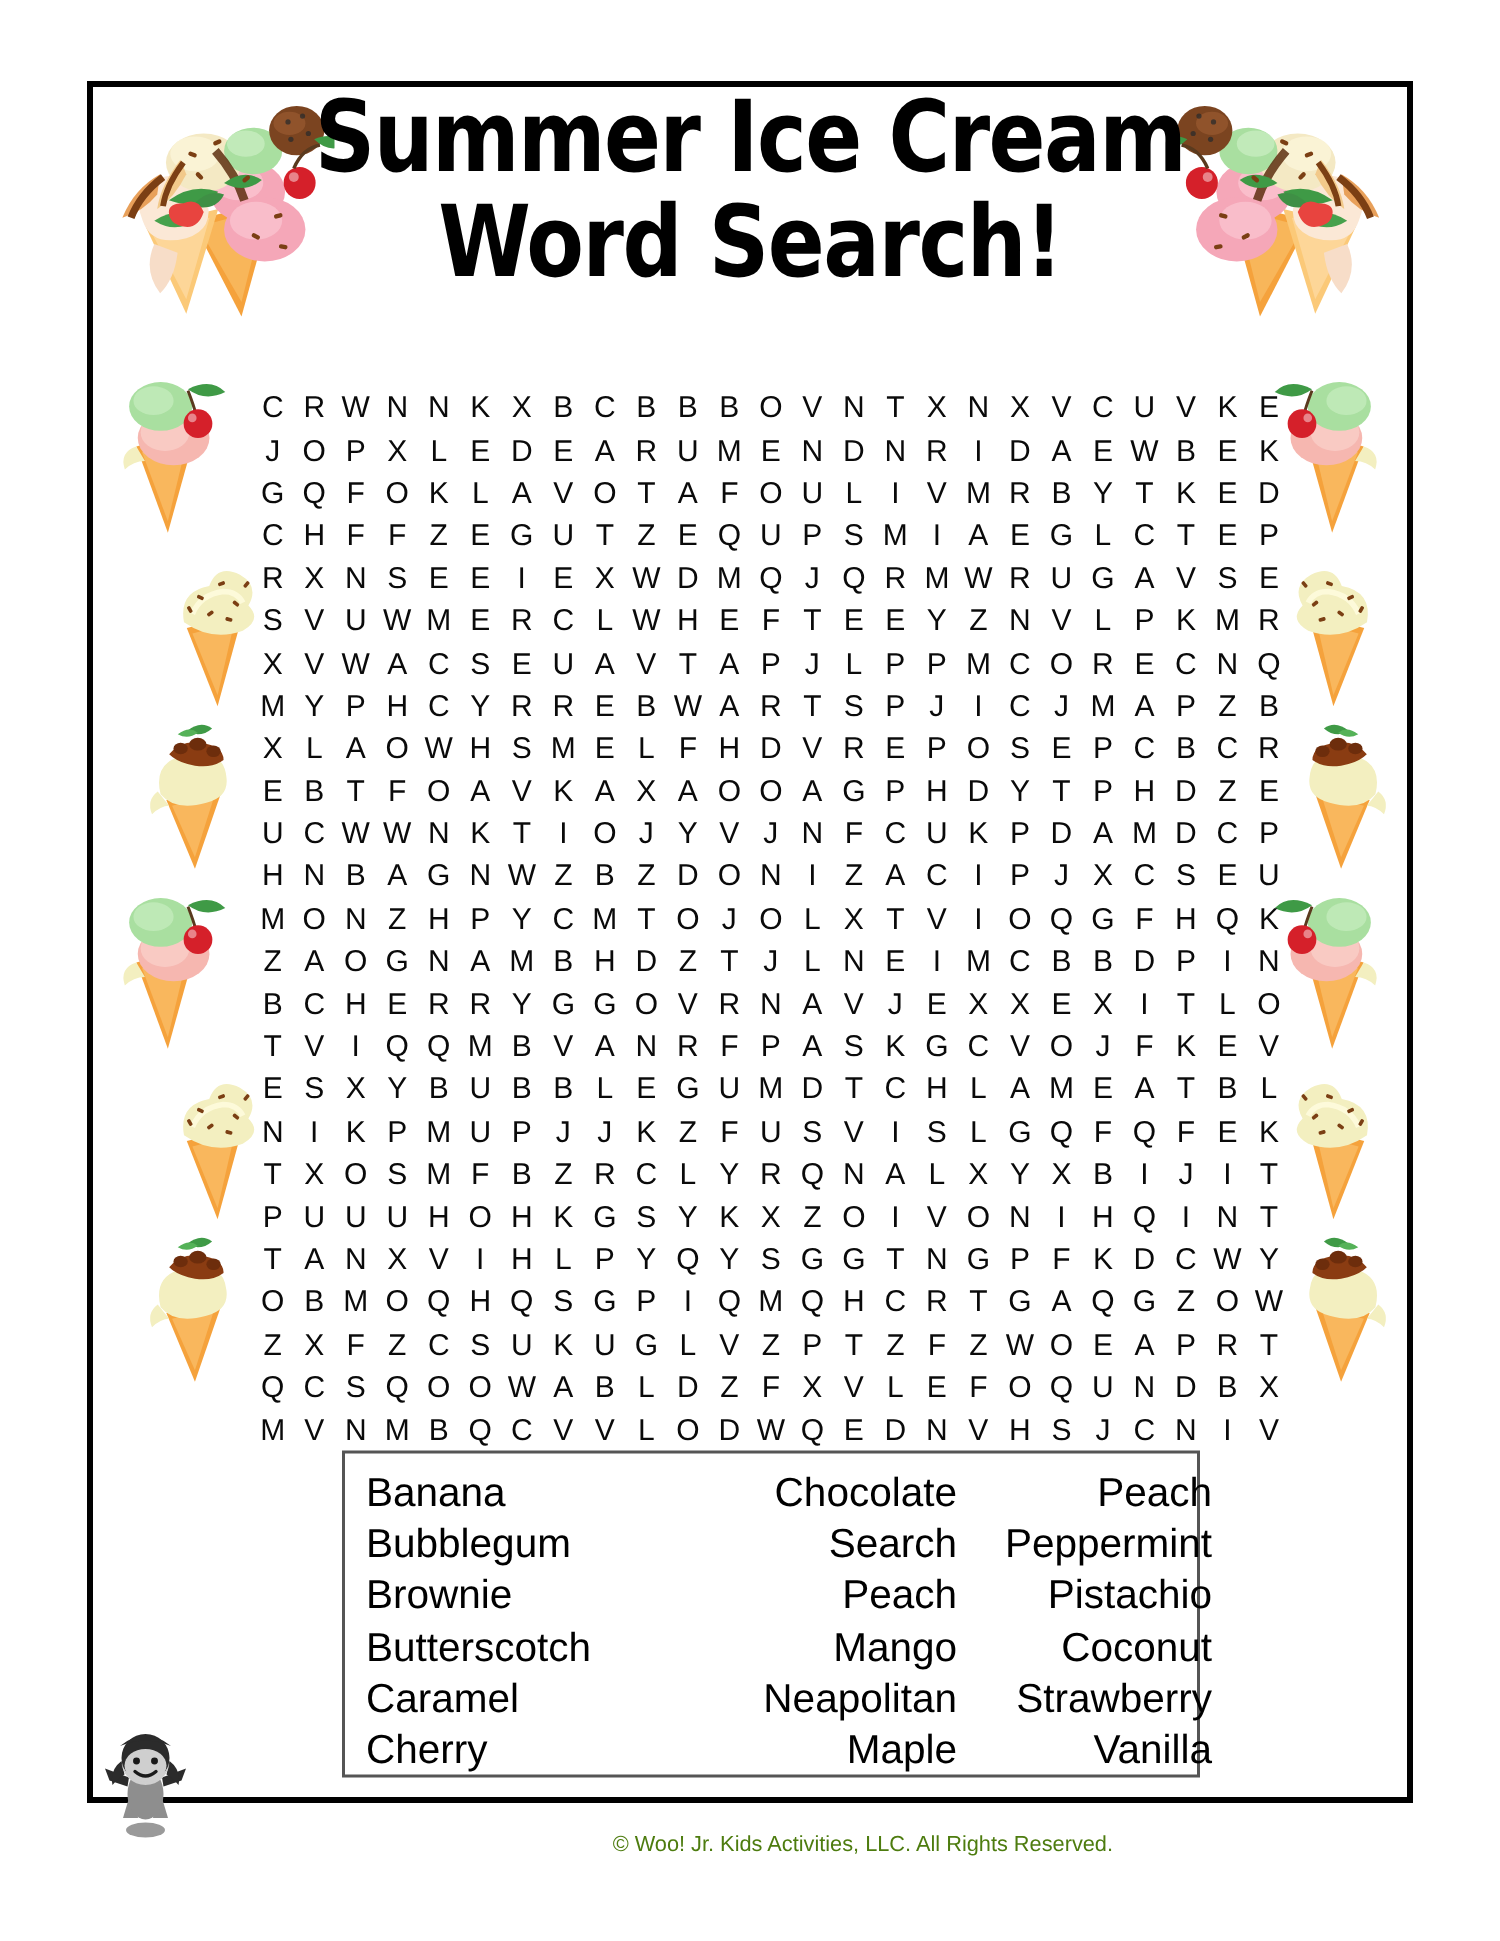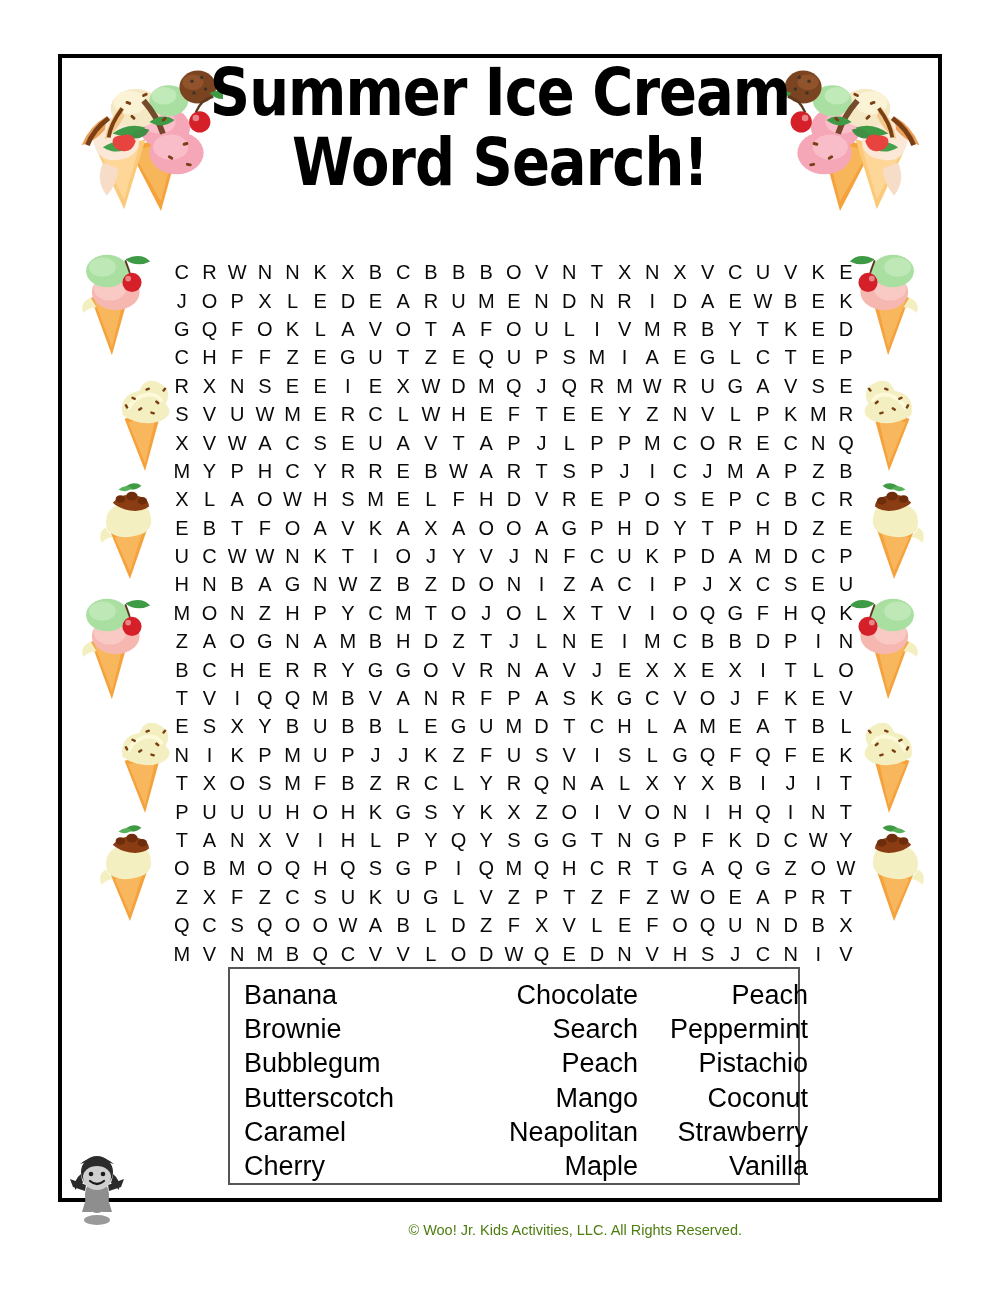--- a/index.html
+++ b/index.html
@@ -1121,22 +1121,22 @@
         <div class="grid-cell">N</div>
         <div class="grid-cell">I</div>
         <div class="grid-cell">V</div>
       </div>
     </div>
 
   <div id="wordlist-box">
     <div id="wordlist-cols">
         <div class="word-col c0">
           <div class="word-item">Banana</div>
+          <div class="word-item">Bubblegum</div>
           <div class="word-item">Brownie</div>
-          <div class="word-item">Bubblegum</div>
           <div class="word-item">Butterscotch</div>
           <div class="word-item">Caramel</div>
           <div class="word-item">Cherry</div>
         </div>
         <div class="word-col c1">
           <div class="word-item">Chocolate</div>
           <div class="word-item">Search</div>
           <div class="word-item">Peach</div>
           <div class="word-item">Mango</div>
           <div class="word-item">Neapolitan</div>

